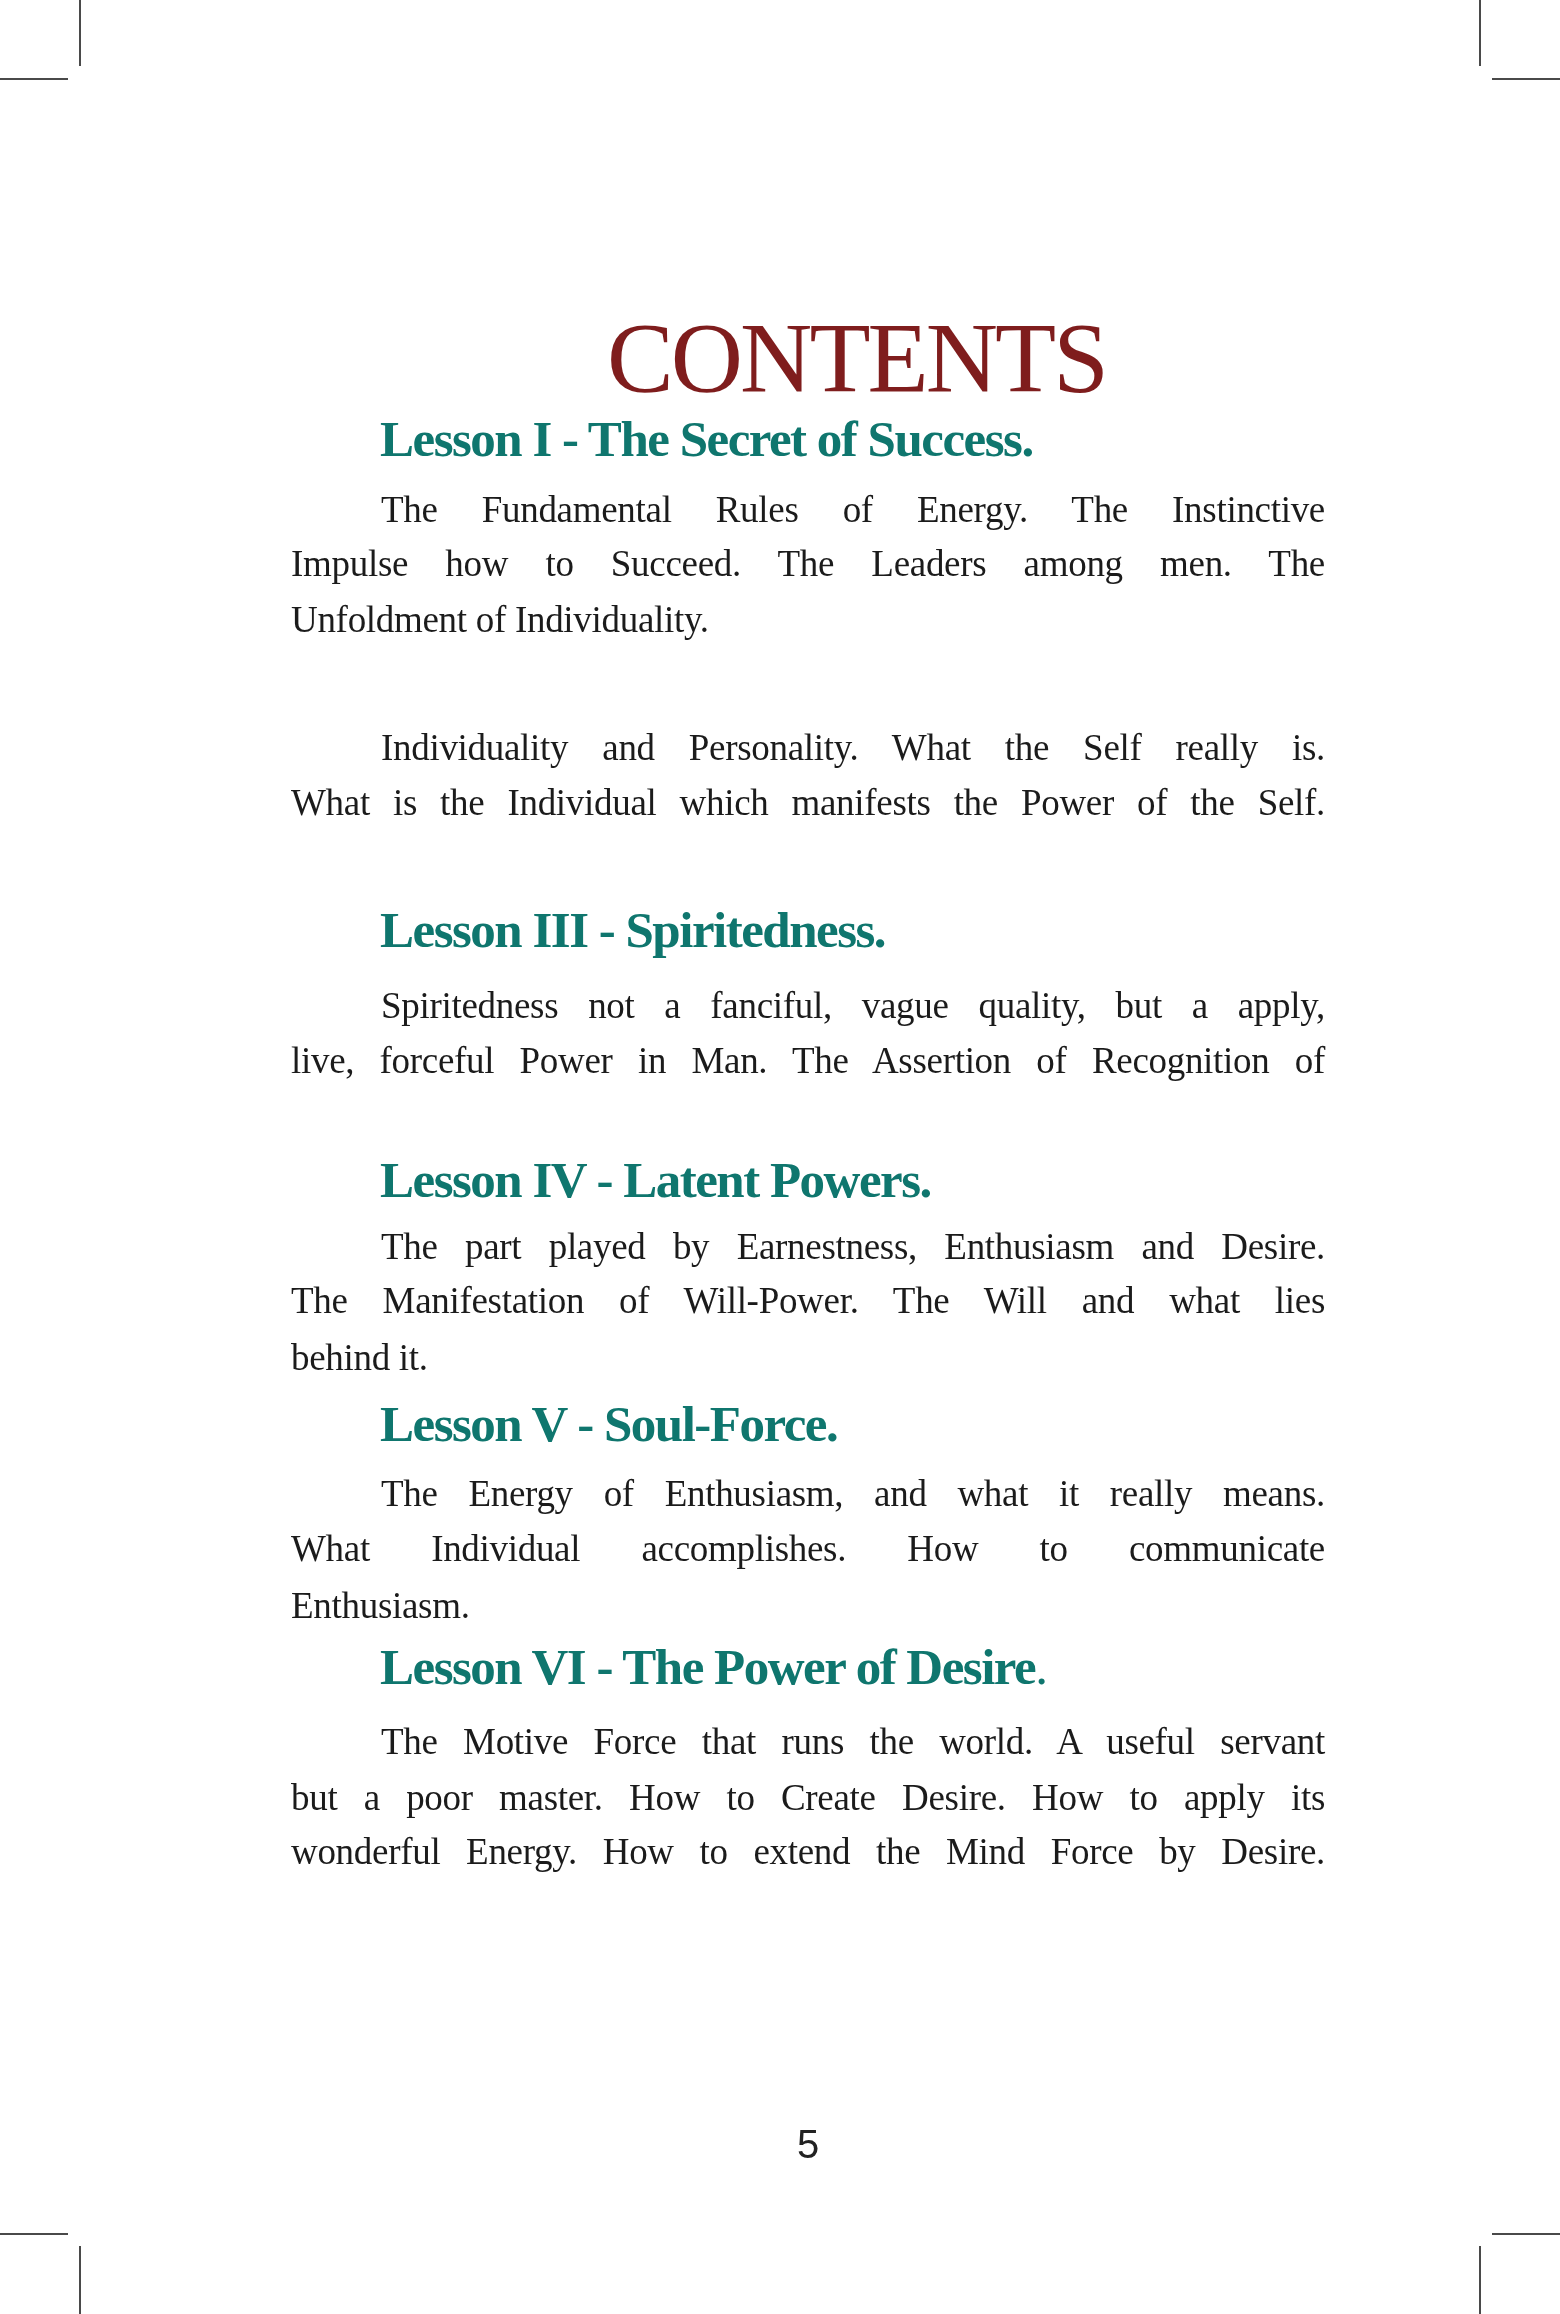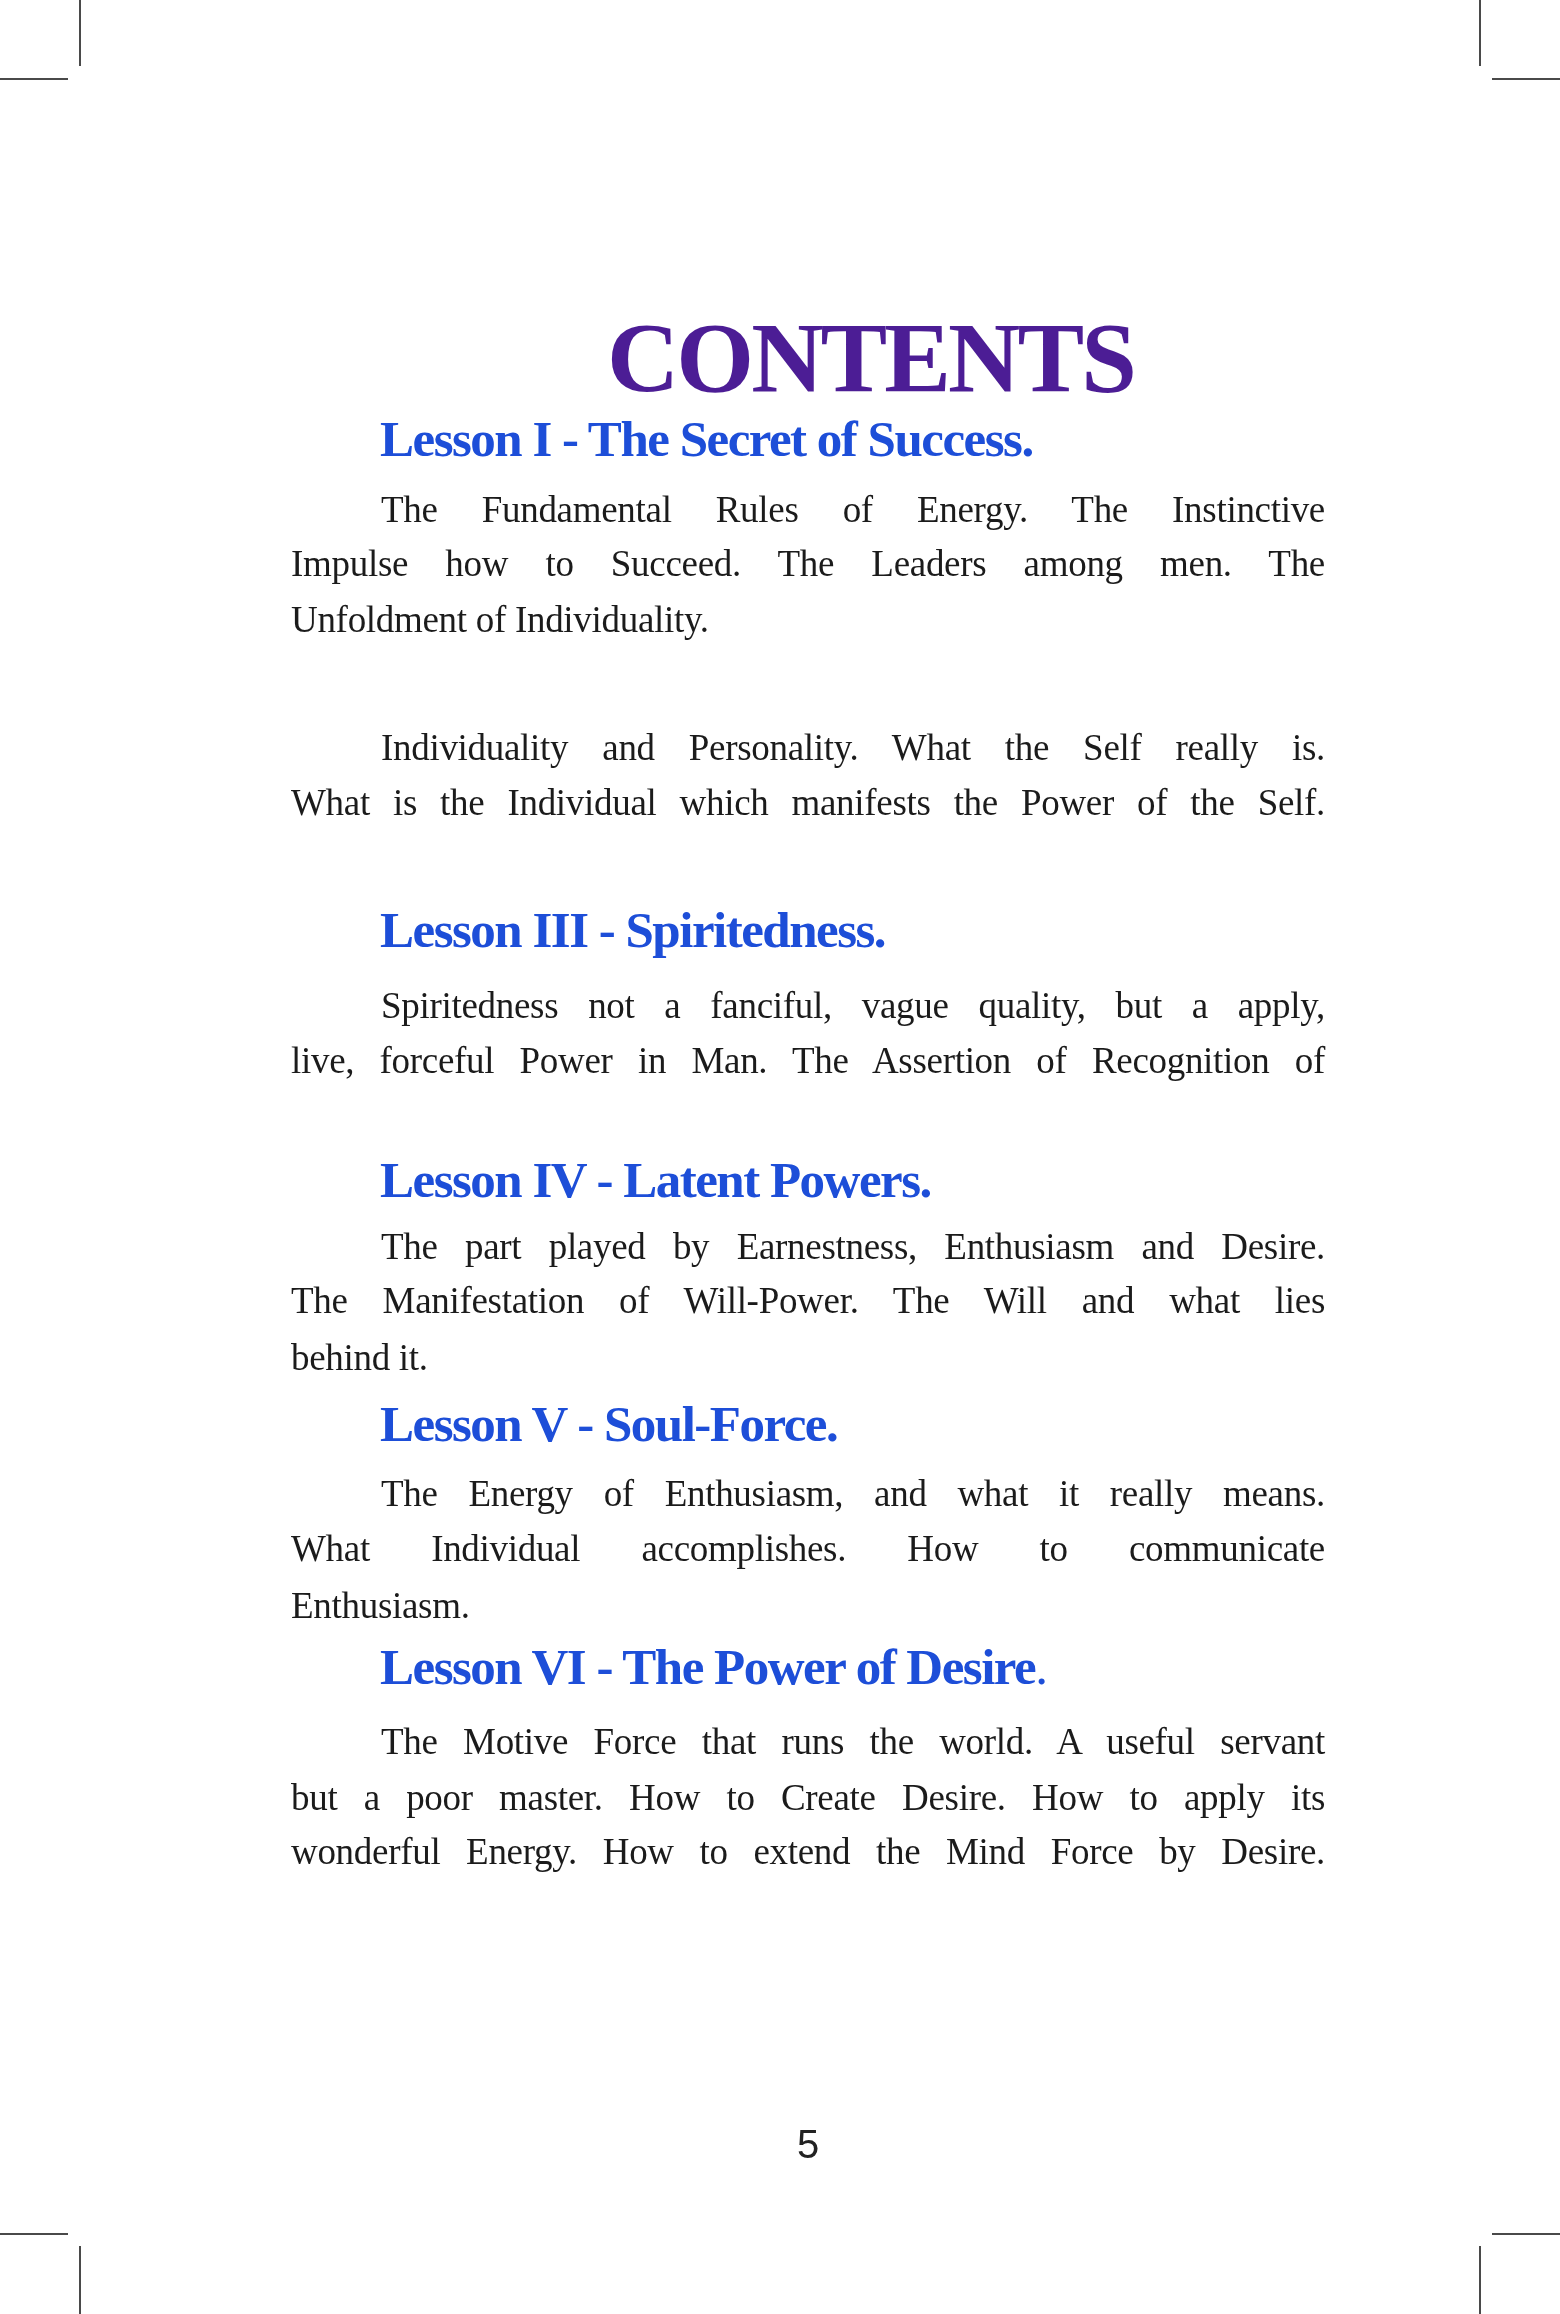--- a/index.html
+++ b/index.html
@@ -22,36 +22,36 @@
     background: #4a4a4a;
   }
   
   .doc-title {
     position: absolute;
     left: 607px;
     top: 308px;
     margin: 0;
     font-size: 100px;
     line-height: 1;
-    font-weight: bold;
+    font-weight: normal;
     letter-spacing: -2.9px;
     white-space: nowrap;
-    color: #4c1d95;
+    color: #7f1d1d;
   }
   
   .heading {
     position: absolute;
     left: 380px;
     margin: 0;
     font-size: 51px;
     line-height: 1;
     font-weight: bold;
     letter-spacing: -1.5px;
     white-space: nowrap;
-    color: #1d4ed8;
+    color: #0f766e;
   }
   .heading .suffix { font-weight: normal; }
   
   .bodyline {
     position: absolute;
     left: 291px;
     width: 1034px;
     box-sizing: border-box;
     font-size: 37px;
     line-height: 1;

